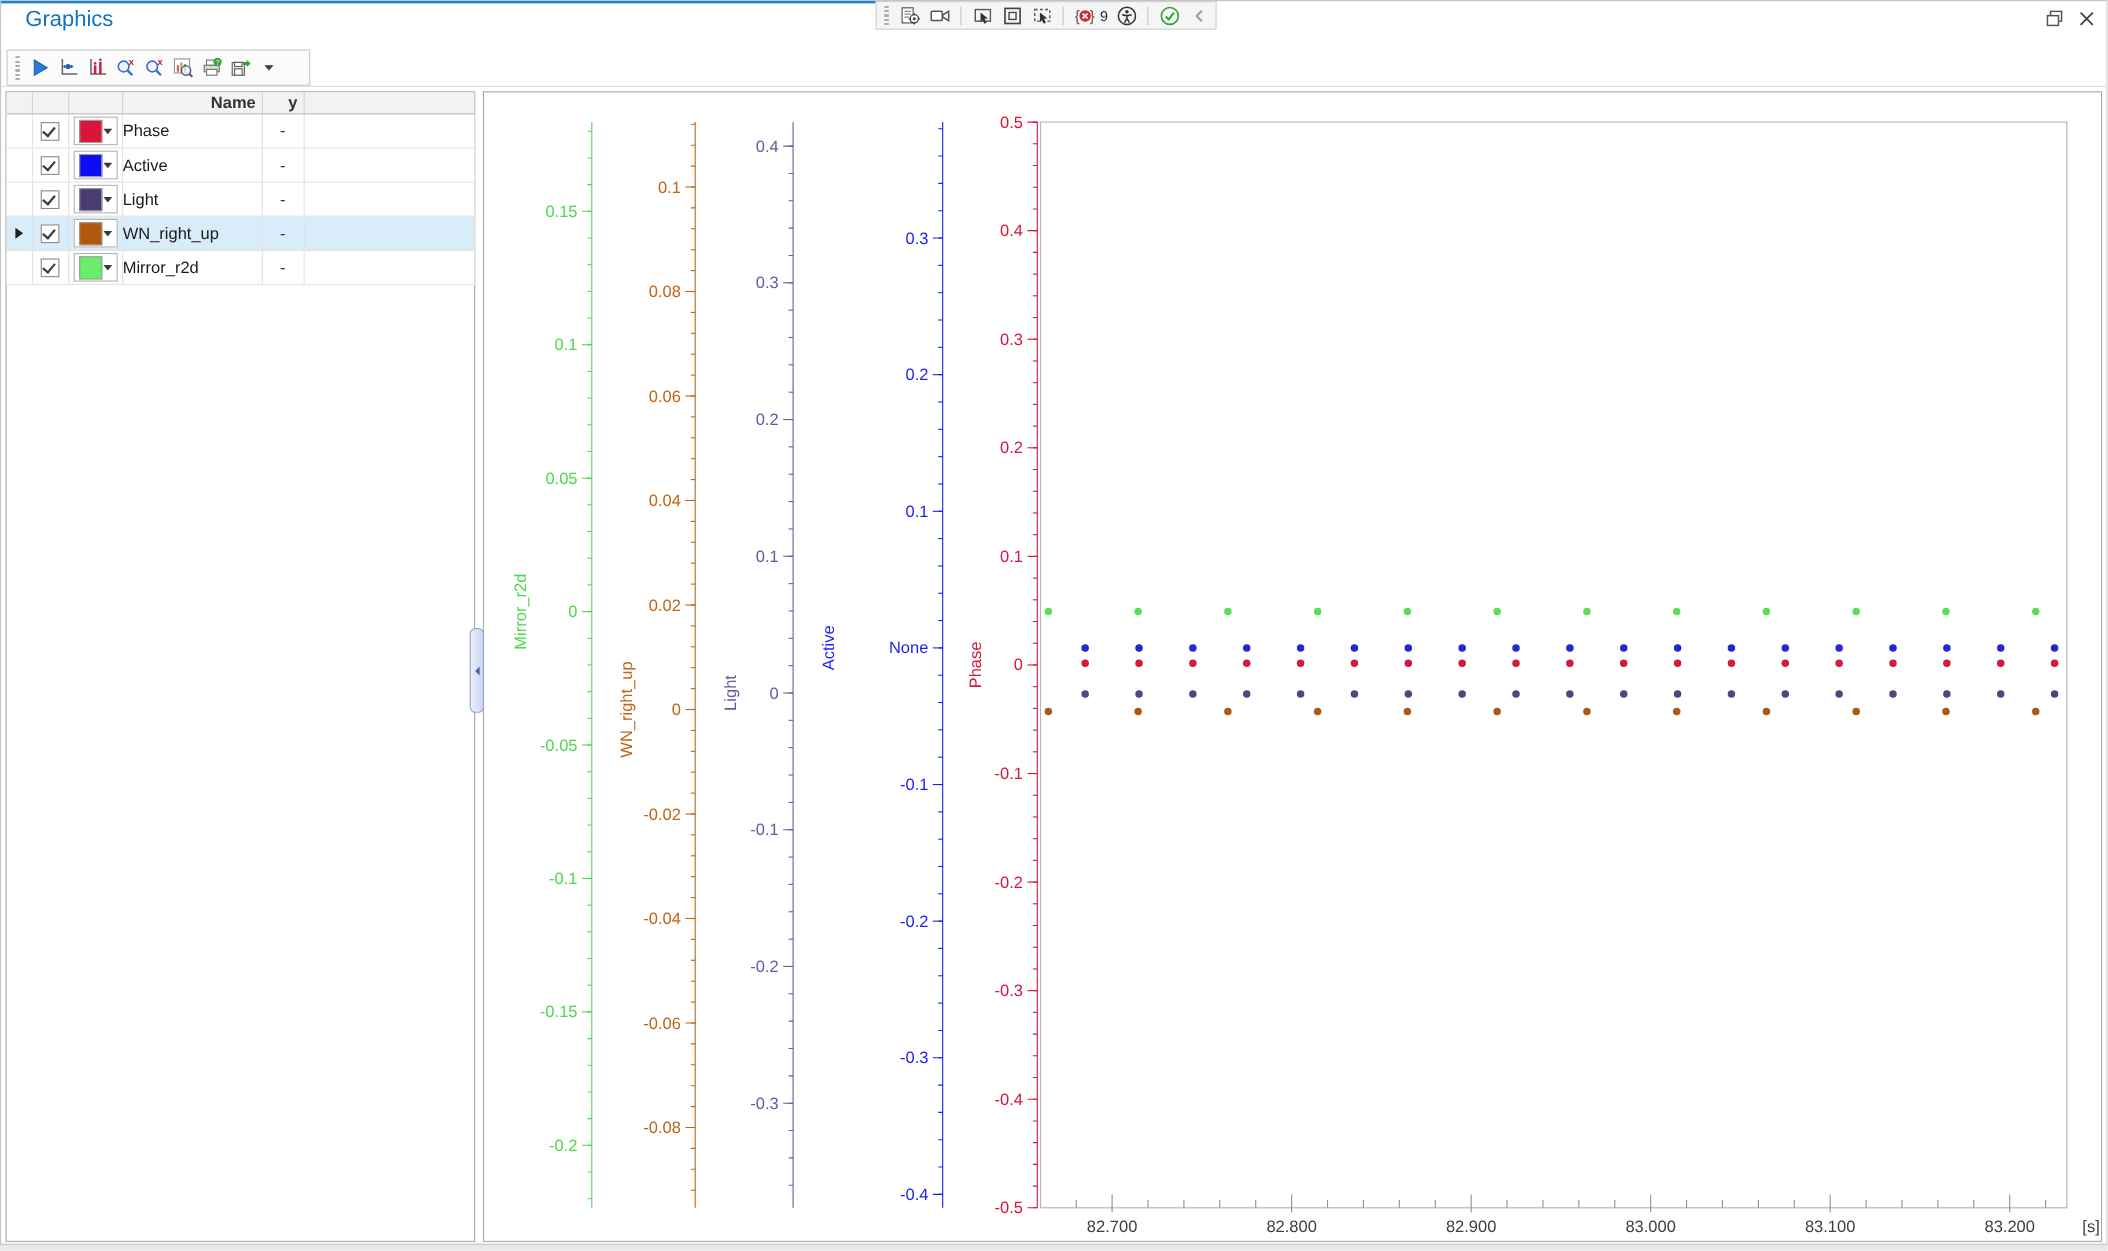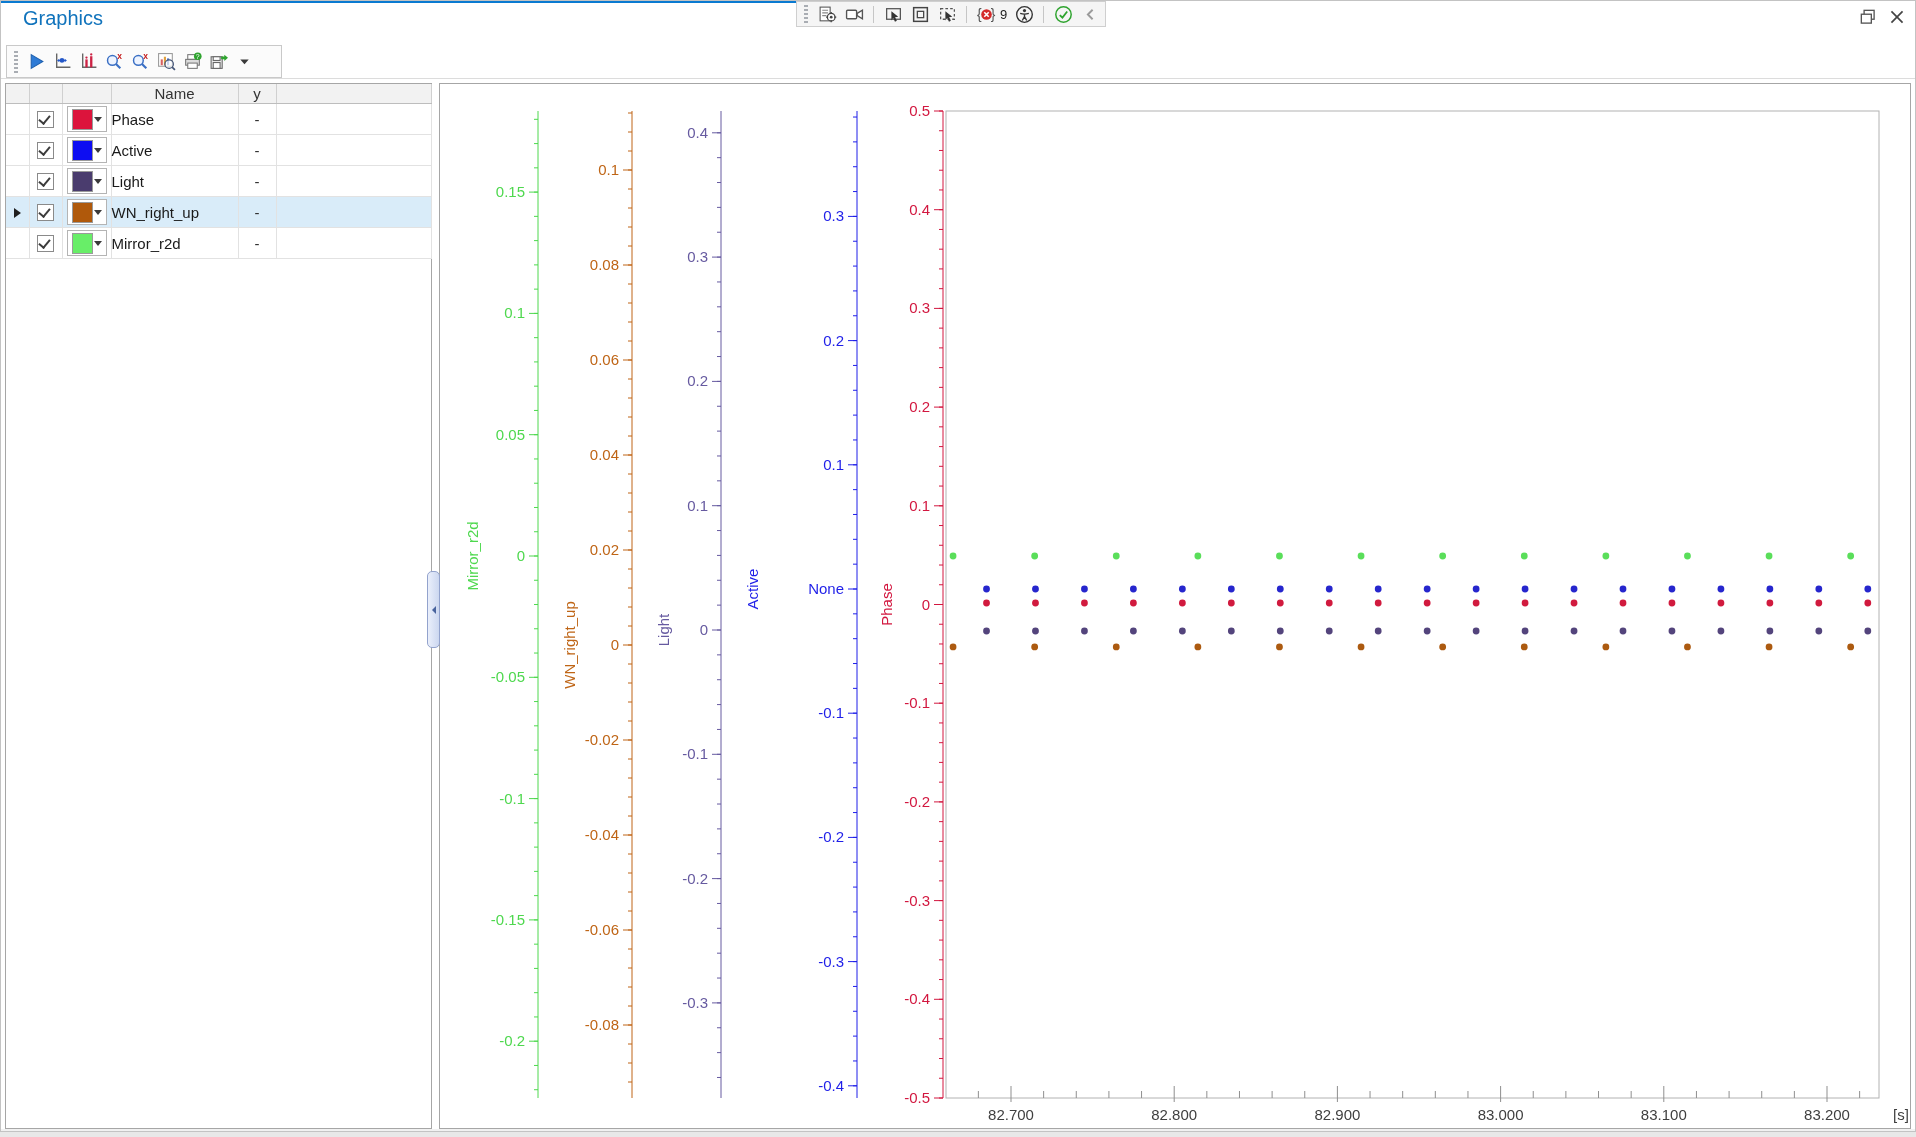--- a/index.html
+++ b/index.html
@@ -21,21 +21,21 @@
   .toolbar2 .grip{height:22px;}
   
   .left-pane{position:absolute;left:4px;top:82px;width:427px;height:1046px;background:#fff;border:1px solid #a6a6a6;box-sizing:border-box;}
   .chart-pane{position:absolute;left:438px;top:82px;width:1472px;height:1046px;background:#fff;border:1px solid #a6a6a6;box-sizing:border-box;}
   .bottom-strip{position:absolute;left:0;top:1128px;width:100%;height:9px;background:#f1f1f1;}
   
   .splitter{position:absolute;left:426px;top:570px;width:11px;height:75px;background:linear-gradient(to right,#eaeffb,#ccd7f0);border:1px solid #93a3cd;border-radius:5px;z-index:6;display:flex;align-items:center;justify-content:center;}
   .splitter .chev{width:0;height:0;border-top:4px solid transparent;border-bottom:4px solid transparent;border-right:4px solid #48639e;}
   
   .sig-table{border-collapse:collapse;table-layout:fixed;width:425px;font-size:15px;color:#1a1a1a;}
-  .sig-table th{height:19px;background:#f2f2f2;border-right:1px solid #d0d0d0;border-bottom:1px solid #bdbdbd;font-weight:normal;text-align:center;padding:0 5px;color:#333;font-size:15px;}
+  .sig-table th{height:19px;background:#f2f2f2;border-right:1px solid #d0d0d0;border-bottom:1px solid #bdbdbd;font-weight:bold;text-align:right;padding:0 5px;color:#333;font-size:15px;}
   .sig-table td{height:30px;border-right:1px solid #e2e2e2;border-bottom:1px solid #e2e2e2;padding:0;background:#fff;}
   .sig-table tr.selected td{background:#d9ecf9;}
   .c-marker{text-align:center;}
   .marker-tri{display:inline-block;width:0;height:0;border-top:5px solid transparent;border-bottom:5px solid transparent;border-left:7px solid #1f1f1f;}
   .checkbox{width:15px;height:15px;border:1px solid #8a8a8a;background:#fff;position:relative;margin:0 auto;}
   .checkbox.checked::after{content:"";position:absolute;left:3px;top:1px;width:5px;height:9px;border:solid #3c3c3c;border-width:0 2px 2px 0;transform:rotate(40deg);}
   .swatchbox{display:flex;align-items:center;justify-content:space-between;border:1px solid #b4b4b4;background:#fff;height:24px;margin:0 4px;padding:0 4px;}
   .swatch{width:19px;height:19px;border:1px solid #9a9a9a;}
   .caret-down{width:0;height:0;border-left:4px solid transparent;border-right:4px solid transparent;border-top:5px solid #3a3a3a;}
   .name-cell{padding-left:7px;}

